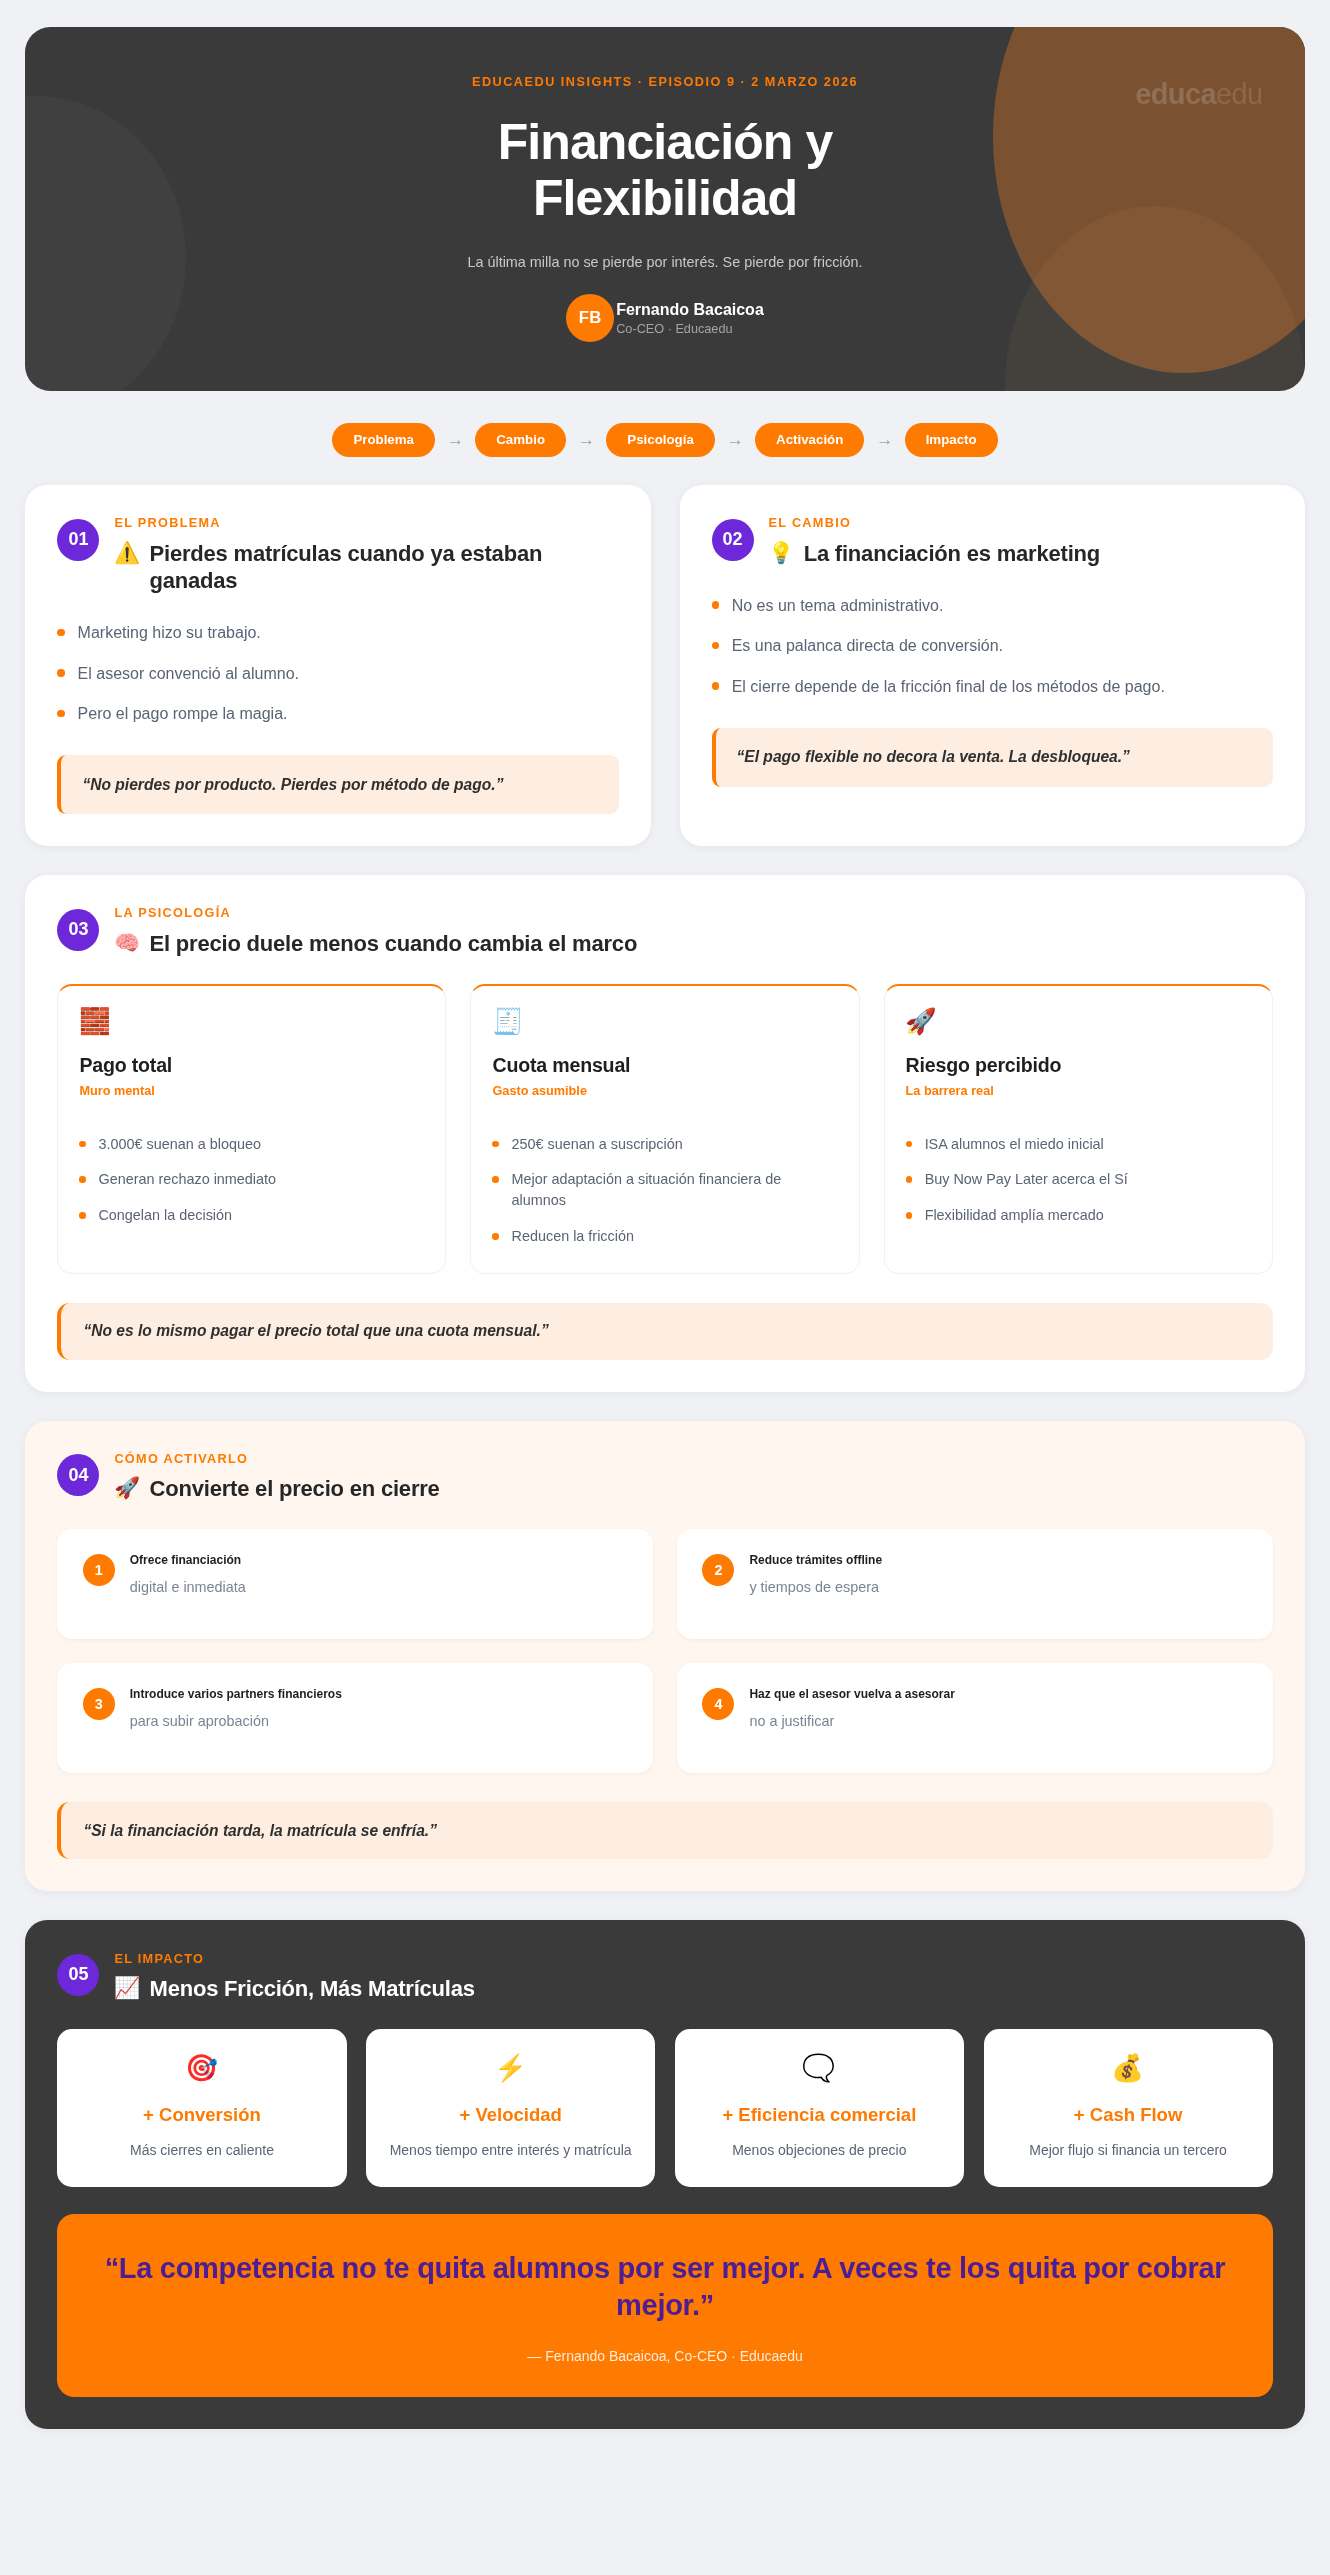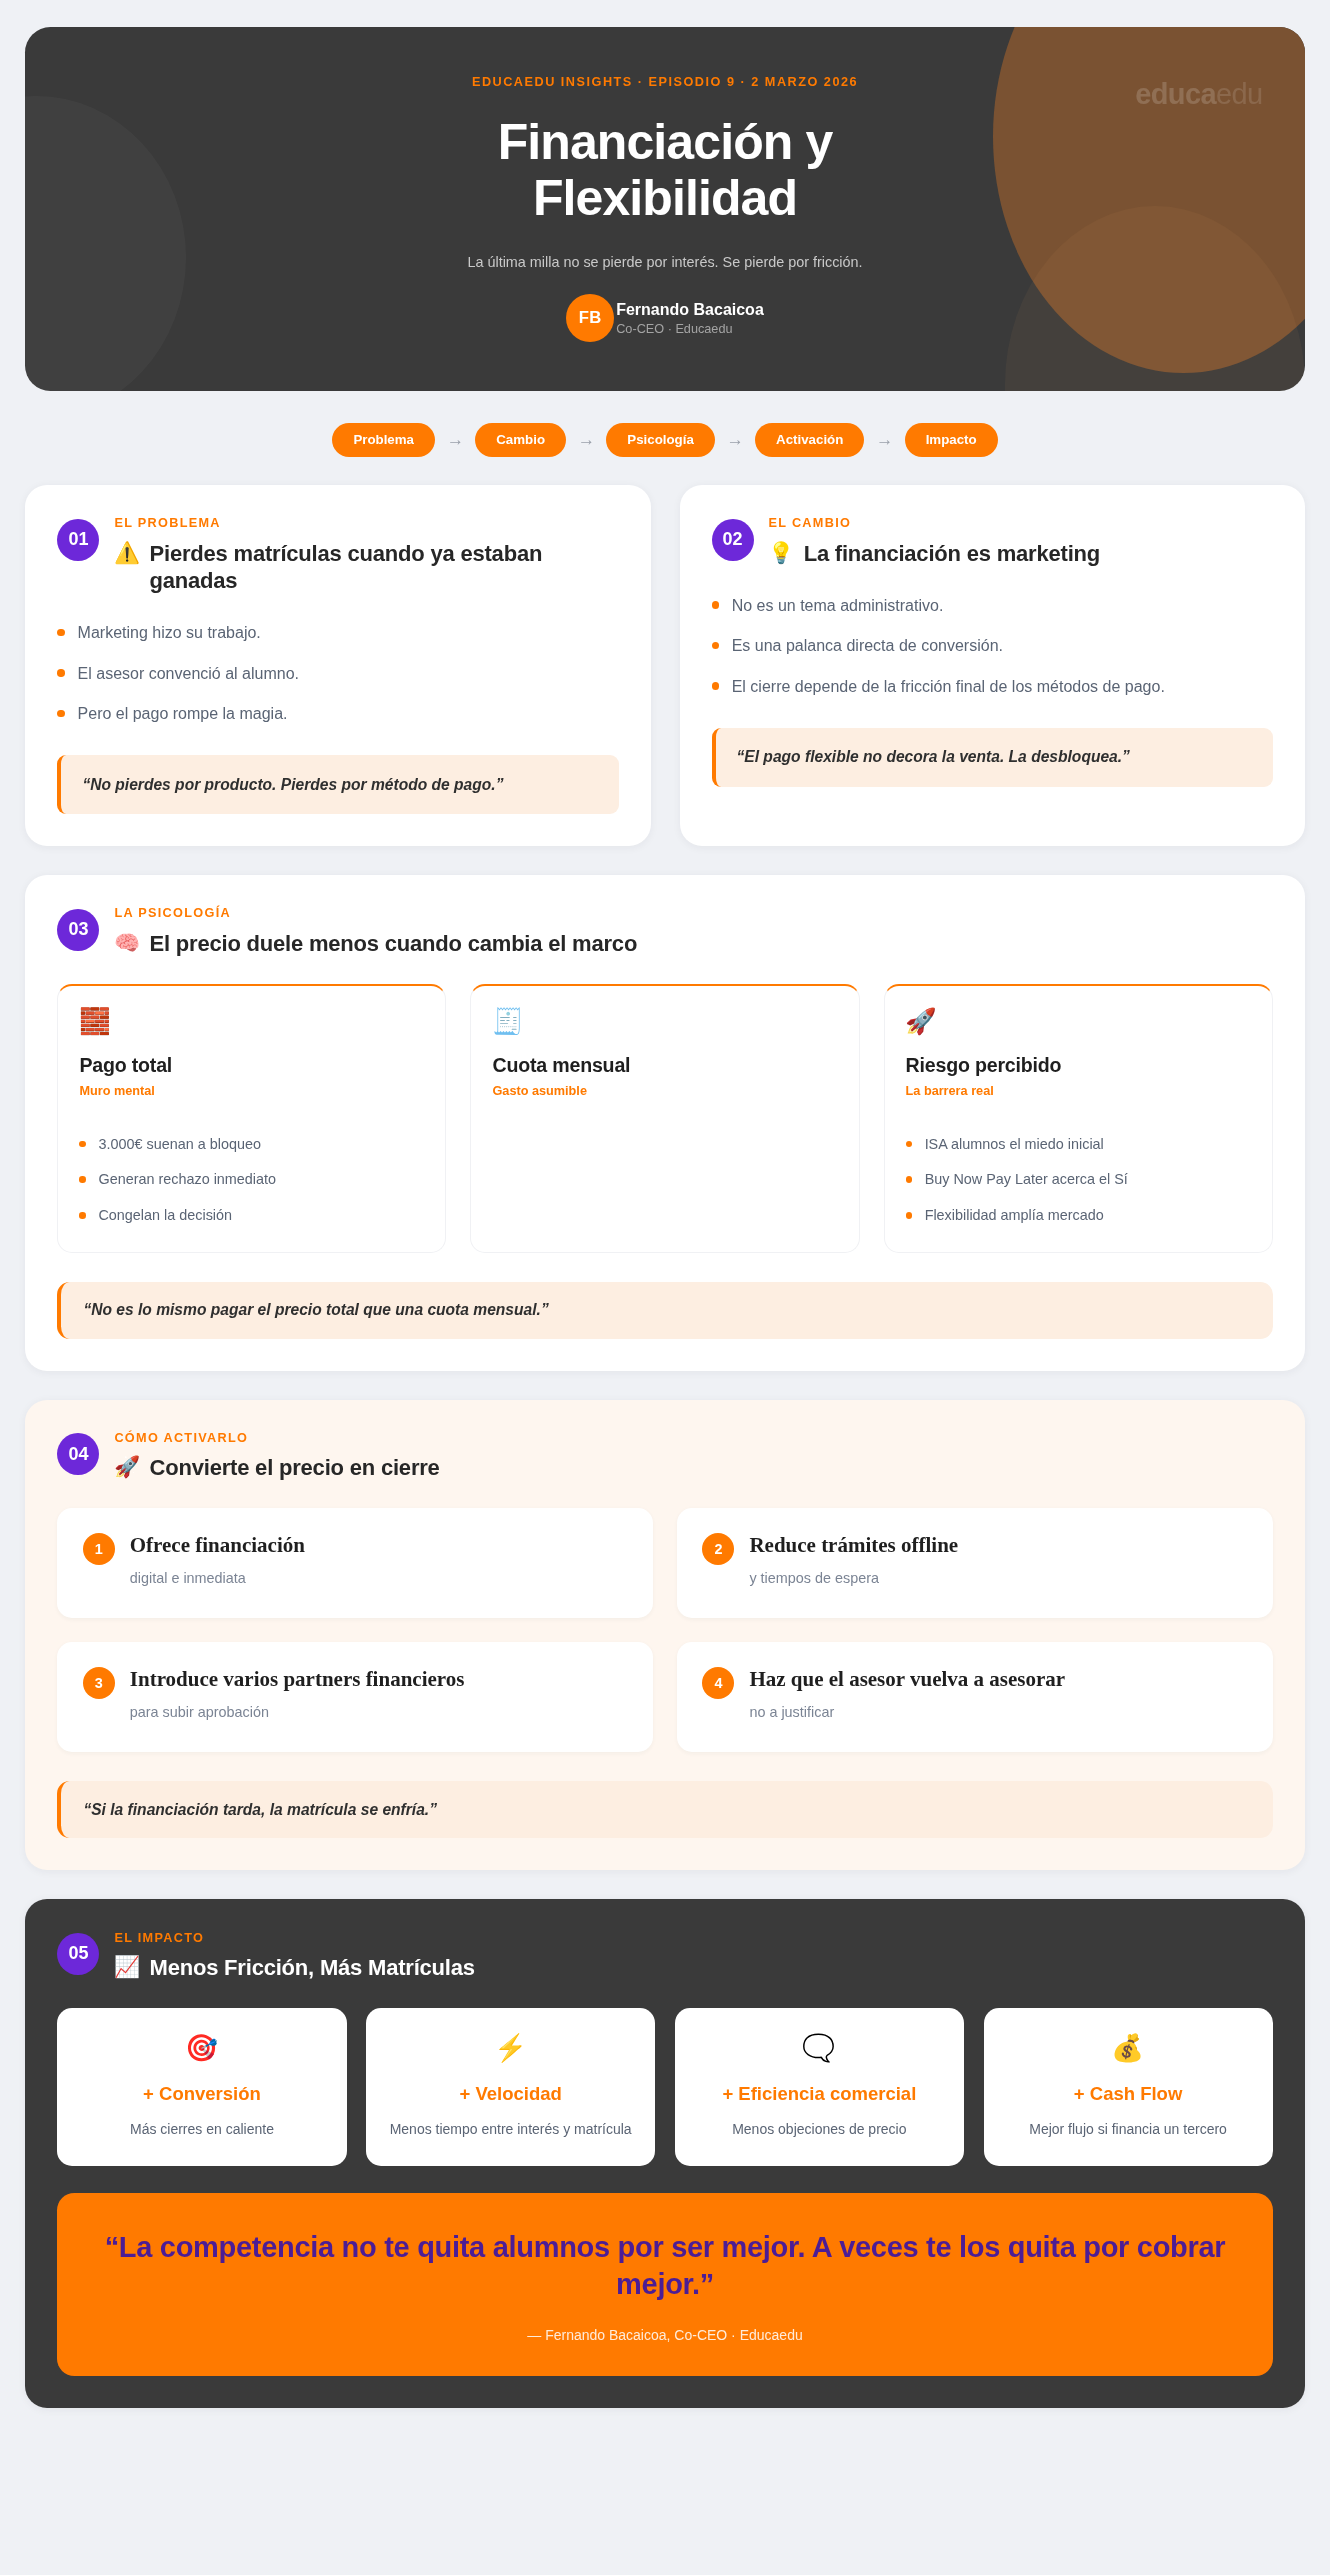--- a/index.html
+++ b/index.html
@@ -266,24 +266,23 @@
     border-radius: 50%;
     background: #FF7A00;
     color: #fff;
     font-size: 14.4px;
     font-weight: 700;
     display: flex; align-items: center; justify-content: center;
     margin-top: 1.2px;
   }
   .step-title {
     color: #1F1F1F;
-    font-size: 21px;
+    font-size: 12px;
     font-weight: 700;
     line-height: 1.3;
-    font-family: Liberation Serif, serif;
   }
   .step-sub {
     color: #7B8494;
     font-size: 14.4px;
     margin-top: 9.2px;
     line-height: 1.35;
   }
 
   
   .metrics {
@@ -475,20 +474,34 @@
               <span class="dot"></span>
               <span class="bullet-text">Congelan la decisión</span>
             </div>
           </div>
         </div>
 
         <div class="mini">
           <div class="mini-emoji">🧾</div>
           <div class="mini-title">Cuota mensual</div>
           <div class="mini-sub">Gasto asumible</div>
+          <div class="mini-bullets">
+            <div class="bullet">
+              <span class="dot"></span>
+              <span class="bullet-text">250€ suenan a suscripción</span>
+            </div>
+            <div class="bullet">
+              <span class="dot"></span>
+              <span class="bullet-text">Mejor adaptación a situación financiera de alumnos</span>
+            </div>
+            <div class="bullet">
+              <span class="dot"></span>
+              <span class="bullet-text">Reducen la fricción</span>
+            </div>
+          </div>
         </div>
 
         <div class="mini">
           <div class="mini-emoji">🚀</div>
           <div class="mini-title">Riesgo percibido</div>
           <div class="mini-sub">La barrera real</div>
           <div class="mini-bullets">
             <div class="bullet">
               <span class="dot"></span>
               <span class="bullet-text">ISA alumnos el miedo inicial</span>

